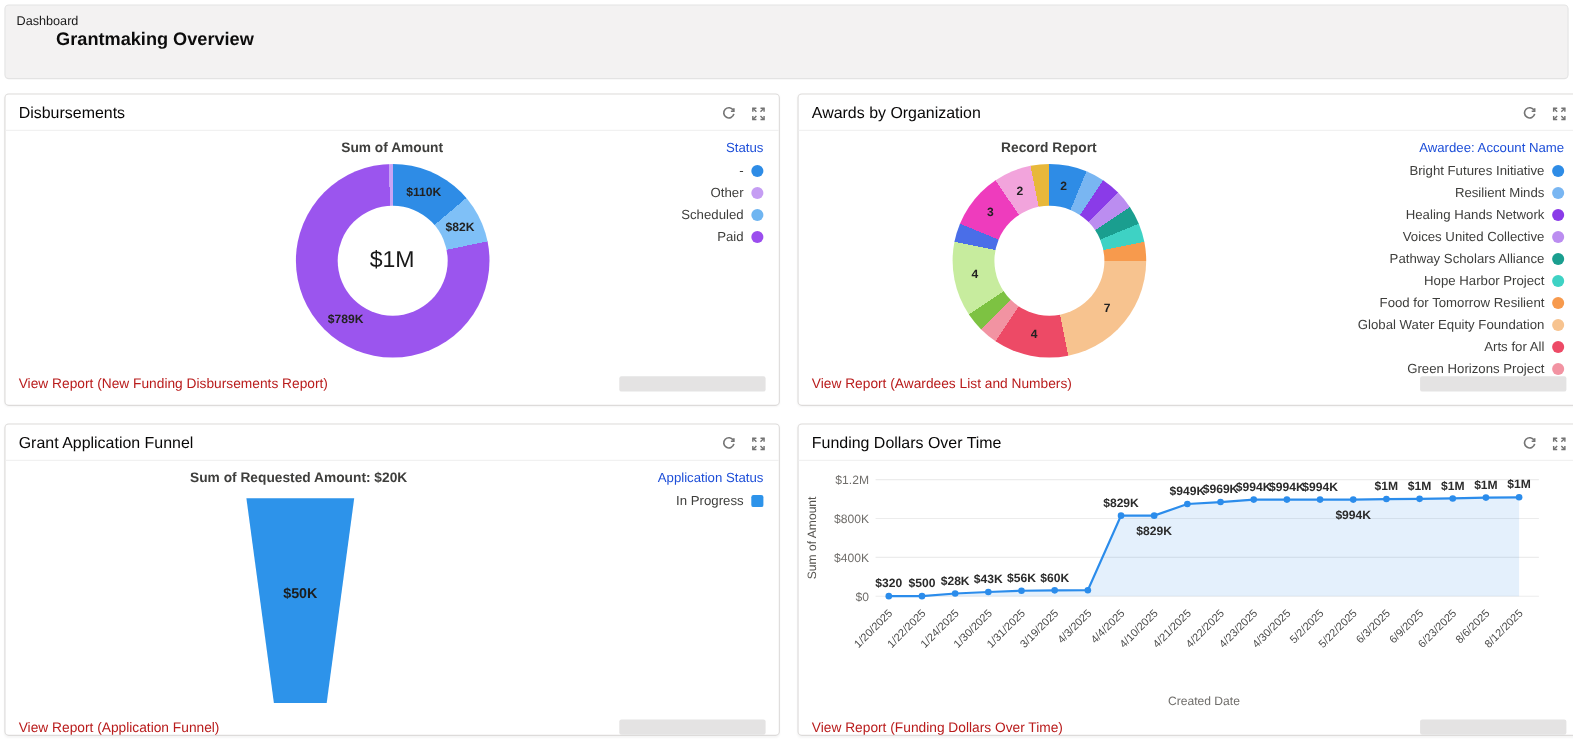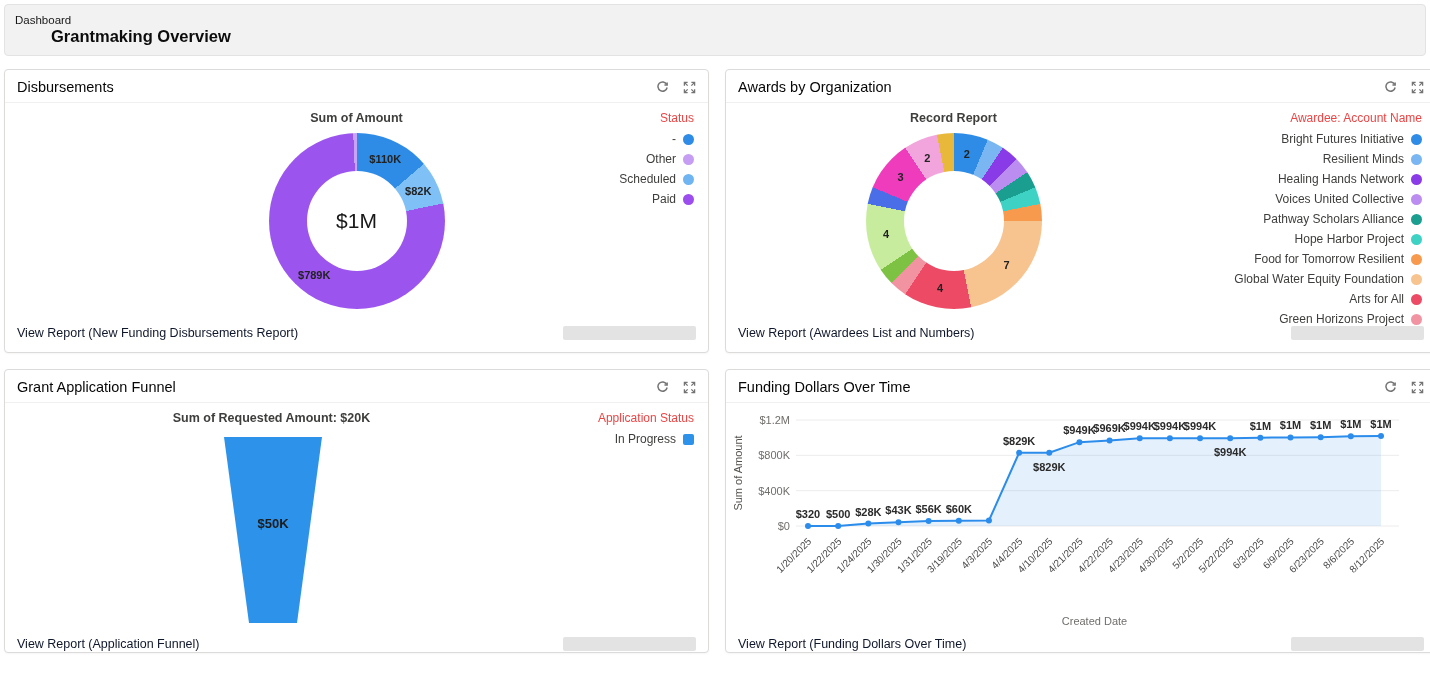--- a/index.html
+++ b/index.html
@@ -2,21 +2,21 @@
 <html><head>
 <meta charset="utf-8">
 <style>
   * { margin:0; padding:0; box-sizing:border-box; }
   html,body { width:1430px; height:677px; background:#ffffff;
     font-family:"Liberation Sans", sans-serif; color:#181818; overflow:hidden; }
   .page { padding:4px; }
 
   
   .dash-header { background:#f3f2f2; border:1px solid #e3e3e3; border-radius:4px;
-    height:52px; padding:9px 10px; margin-bottom:13px; }
+    height:68px; padding:9px 10px; margin-bottom:13px; }
   .breadcrumb { font-size:11.5px; color:#181818; }
   .page-title { font-size:16.5px; font-weight:bold; color:#0c0c0c; margin-top:1px;margin-left:36px; }
 
   
   .grid { display:grid; grid-template-columns:705px 712px; grid-auto-rows:284px;
     column-gap:5px; row-gap:12px;gap:16px; }
   .card { background:#ffffff; border:1px solid #dddbda; border-radius:4px;
     position:relative; display:flex; flex-direction:column;
     box-shadow:0 1px 2px rgba(0,0,0,0.04); }
   .card-header { display:flex; align-items:center; justify-content:space-between;
@@ -25,42 +25,42 @@
   .card-actions { display:flex; gap:14px; align-items:center; }
   .icon-btn { background:none; border:none; cursor:pointer; padding:0; line-height:0; color:#747474; }
   .icon-btn svg { stroke:#747474; }
 
   .card-body { flex:1; position:relative; display:flex; }
   .chart-col { flex:1; display:flex; flex-direction:column; align-items:center; padding-top:8px; }
   .chart-title { font-size:12.5px; font-weight:600; color:#3e3e3c; margin-bottom:8px; }
 
   
   .legend { position:absolute; top:8px; right:14px; text-align:right; }
-  .legend-title { font-size:12px; color:#ef4444; margin-bottom:7px; }
+  .legend-title { font-size:12px; color:#1d4ed8; margin-bottom:7px; }
   .legend-item { display:flex; align-items:center; justify-content:flex-end;
     gap:7px; margin-bottom:6px; cursor:pointer; }
   .legend-label { font-size:12px; color:#3e3e3c; }
   .swatch { width:11px; height:11px; display:inline-block; flex:0 0 auto; }
   .swatch.round { border-radius:50%; }
   .swatch.square { border-radius:2px; }
 
   
   .donut-wrap { position:relative; width:176px; height:176px; }
   .donut { width:176px; height:176px; border-radius:50%; position:relative; }
   .donut-hole { position:absolute; left:50%; top:50%; width:100px; height:100px;
     transform:translate(-50%,-50%); background:#ffffff; border-radius:50%;
     display:flex; align-items:center; justify-content:center; }
   .donut-center-label { font-size:21px; color:#181818; }
   .seg-label { position:absolute; transform:translate(-50%,-50%);
     font-size:11px; font-weight:600; color:#222; white-space:nowrap; }
 
   
   .card-footer { height:32px; display:flex; align-items:center;
     justify-content:space-between; padding:0 12px 6px 12px; }
-  .view-report { font-size:12.5px; color:#0f172a; text-decoration:none; cursor:pointer; }
+  .view-report { font-size:12.5px; color:#b91c1c; text-decoration:none; cursor:pointer; }
   .redacted-bar { width:133px; height:14px; background:#e4e3e3; border-radius:2px; }
 
   svg text { font-family:"Liberation Sans", sans-serif; }
 </style>
 </head>
 <body>
 
 <div class="page">
 
   <div class="dash-header">

